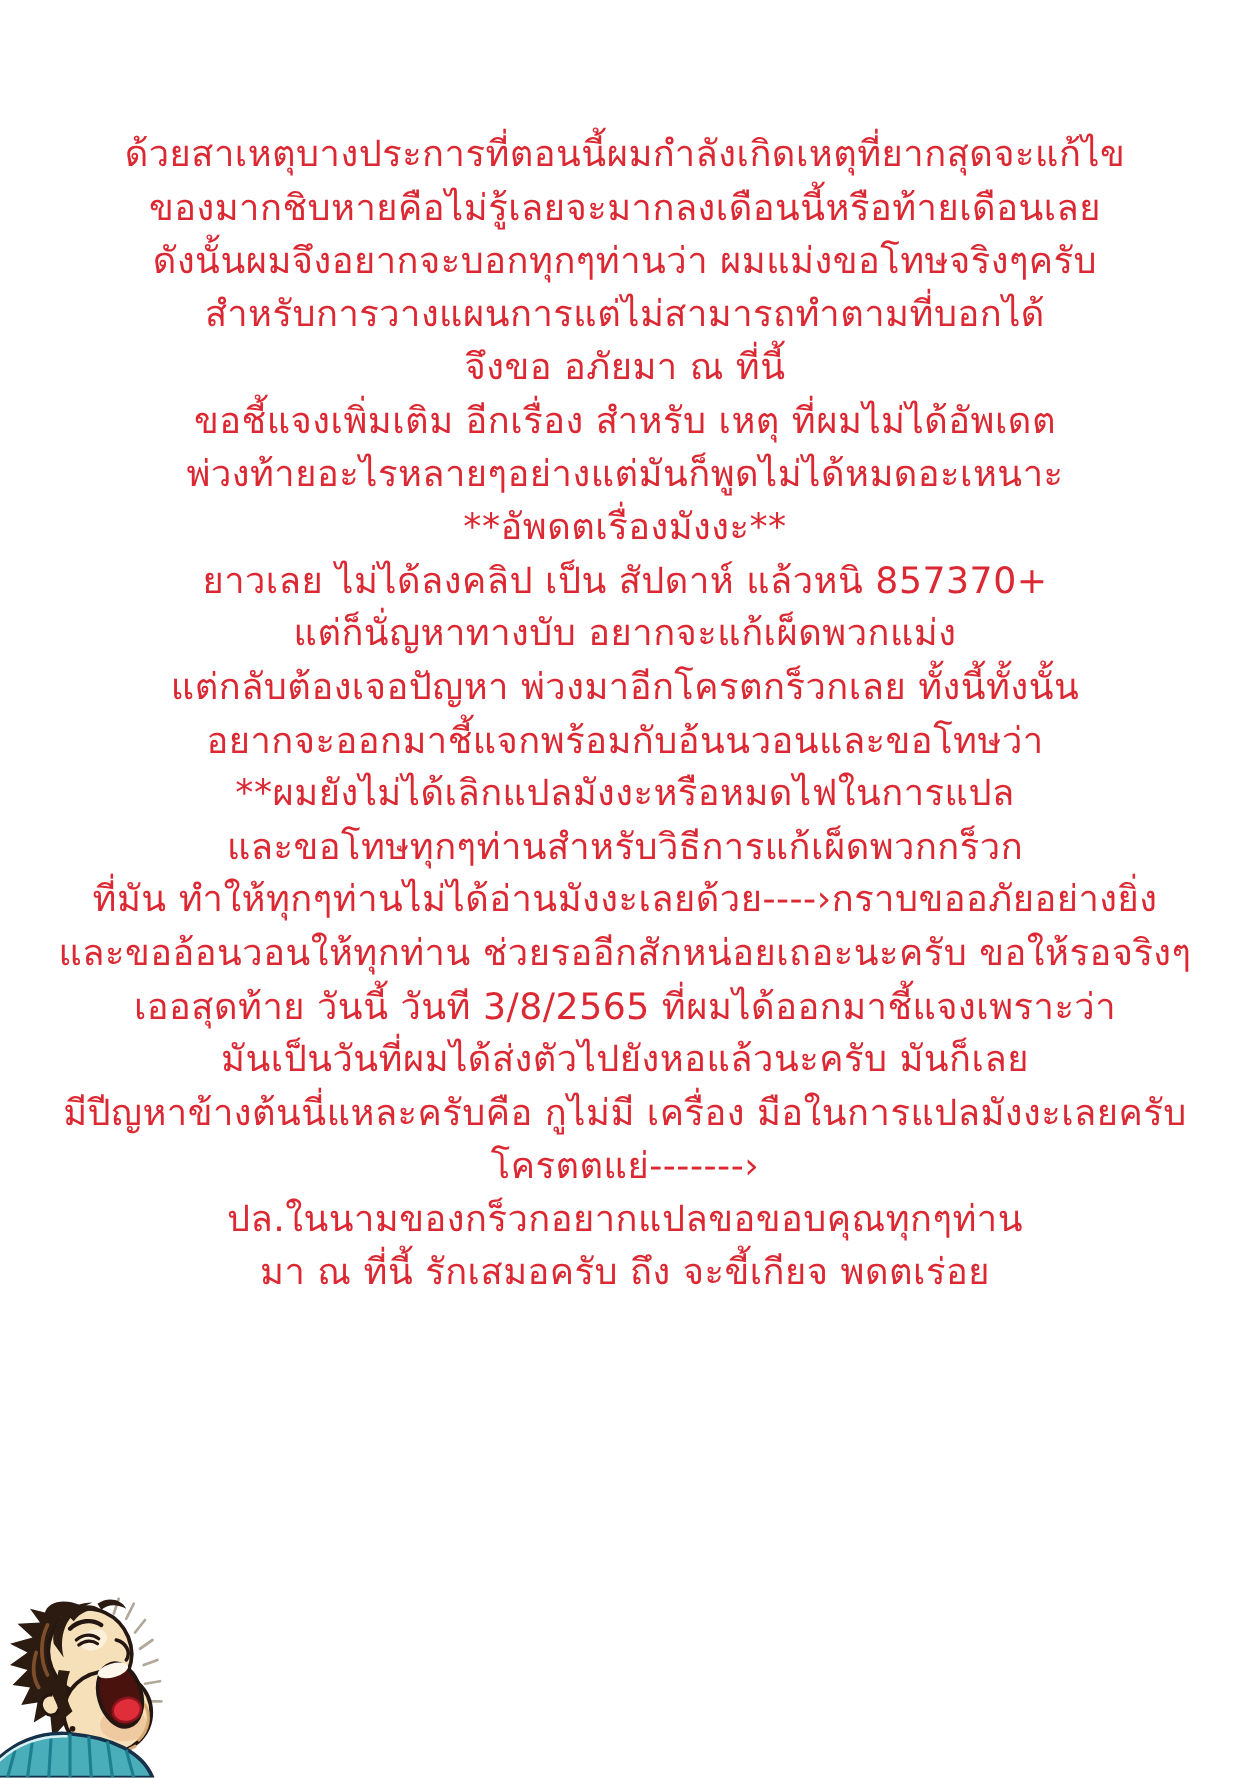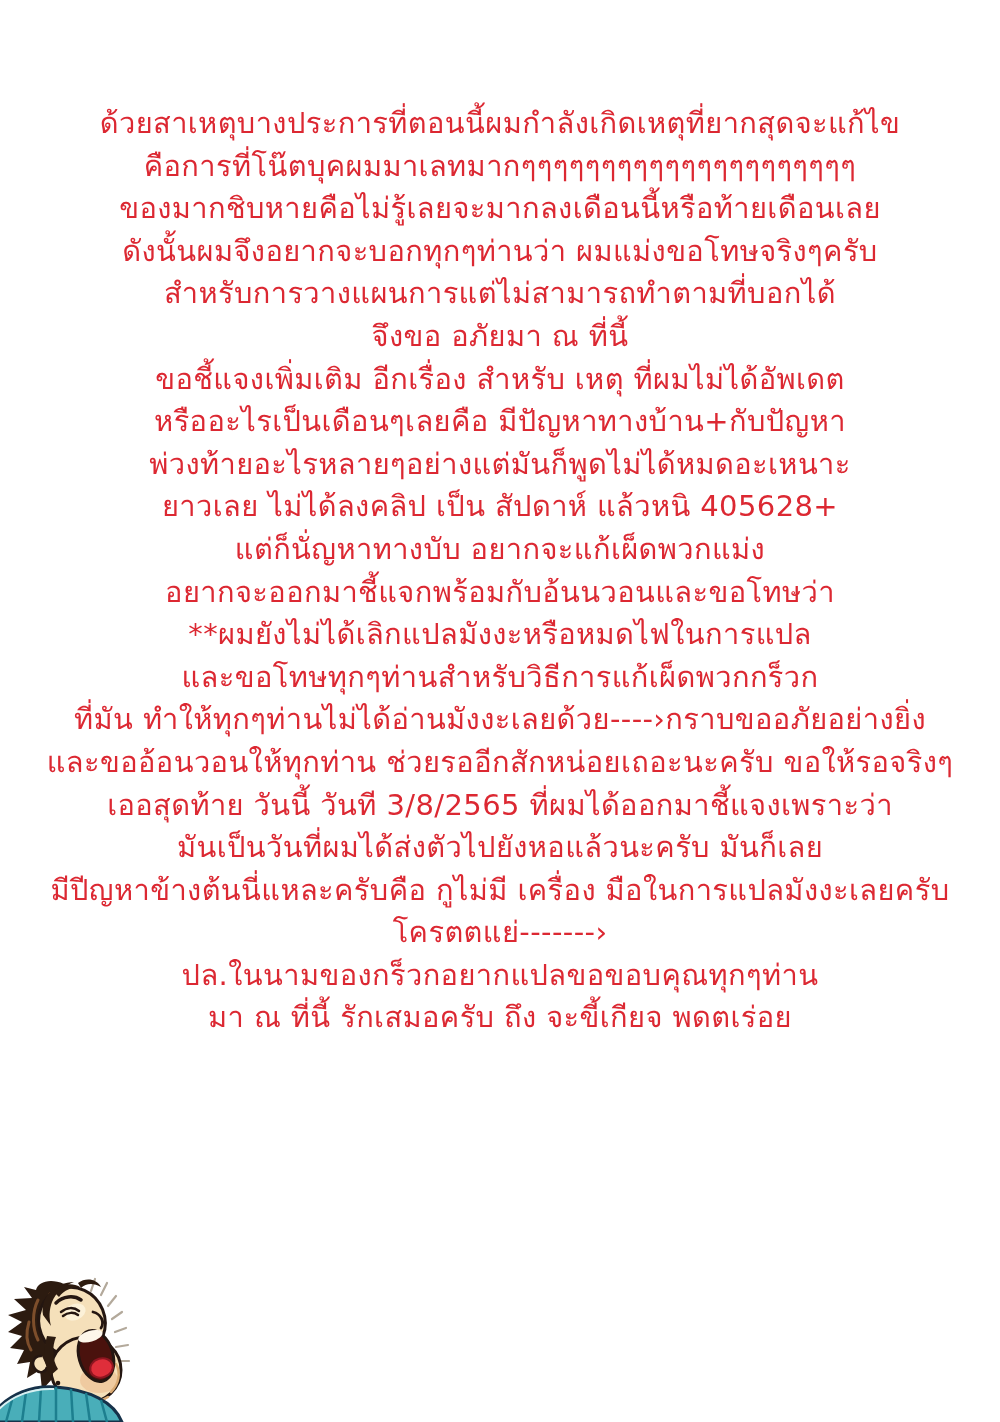--- a/index.html
+++ b/index.html
@@ -33,30 +33,30 @@
   }
   .sticker svg { display: block; width: 100%; height: 100%; }
 </style>
 </head>
 <body style="background: rgb(255, 255, 255);">
 
 <div class="page">
 
   <div class="text-block" style="color: rgb(220, 40, 50);">
       <div class="line">ด้วยสาเหตุบางประการที่ตอนนี้ผมกำลังเกิดเหตุที่ยากสุดจะแก้ไข</div>
-      <div class="line">คือการที่โน๊ตบุคผมมาเลทมากๆๆๆๆๆๆๆๆๆๆๆๆๆๆๆๆๆๆๆๆๆ</div>
       <div class="line">ของมากชิบหายคือไม่รู้เลยจะมากลงเดือนนี้หรือท้ายเดือนเลย</div>
       <div class="line">ดังนั้นผมจึงอยากจะบอกทุกๆท่านว่า ผมแม่งขอโทษจริงๆครับ</div>
       <div class="line">สำหรับการวางแผนการแต่ไม่สามารถทำตามที่บอกได้</div>
       <div class="line">จึงขอ อภัยมา ณ ที่นี้</div>
       <div class="line">ขอชี้แจงเพิ่มเติม อีกเรื่อง สำหรับ เหตุ ที่ผมไม่ได้อัพเดต</div>
-      <div class="line">หรืออะไรเป็นเดือนๆเลยคือ มีปัญหาทางบ้าน+กับปัญหา</div>
       <div class="line">พ่วงท้ายอะไรหลายๆอย่างแต่มันก็พูดไม่ได้หมดอะเหนาะ</div>
-      <div class="line">ยาวเลย ไม่ได้ลงคลิป เป็น สัปดาห์ แล้วหนิ 405628+</div>
+      <div class="line">**อัพดตเรื่องมังงะ**</div>
+      <div class="line">ยาวเลย ไม่ได้ลงคลิป เป็น สัปดาห์ แล้วหนิ 857370+</div>
       <div class="line">แต่ก็นั่ญหาทางบับ อยากจะแก้เผ็ดพวกแม่ง</div>
+      <div class="line">แต่กลับต้องเจอปัญหา พ่วงมาอีกโครตกร็วกเลย ทั้งนี้ทั้งนั้น</div>
       <div class="line">อยากจะออกมาชี้แจกพร้อมกับอ้นนวอนและขอโทษว่า</div>
       <div class="line">**ผมยังไม่ได้เลิกแปลมังงะหรือหมดไฟในการแปล</div>
       <div class="line">และขอโทษทุกๆท่านสำหรับวิธีการแก้เผ็ดพวกกร็วก</div>
       <div class="line">ที่มัน ทำให้ทุกๆท่านไม่ได้อ่านมังงะเลยด้วย----›กราบขออภัยอย่างยิ่ง</div>
       <div class="line">และขออ้อนวอนให้ทุกท่าน ช่วยรออีกสักหน่อยเถอะนะครับ ขอให้รอจริงๆ</div>
       <div class="line">เออสุดท้าย วันนี้ วันที 3/8/2565 ที่ผมได้ออกมาชี้แจงเพราะว่า</div>
       <div class="line">มันเป็นวันที่ผมได้ส่งตัวไปยังหอแล้วนะครับ มันก็เลย</div>
       <div class="line">มีปีญหาข้างต้นนี่แหละครับคือ กูไม่มี เครื่อง มือในการแปลมังงะเลยครับ</div>
       <div class="line">โครตตแย่-------›</div>
       <div class="line">ปล.ในนามของกร็วกอยากแปลขอขอบคุณทุกๆท่าน</div>

